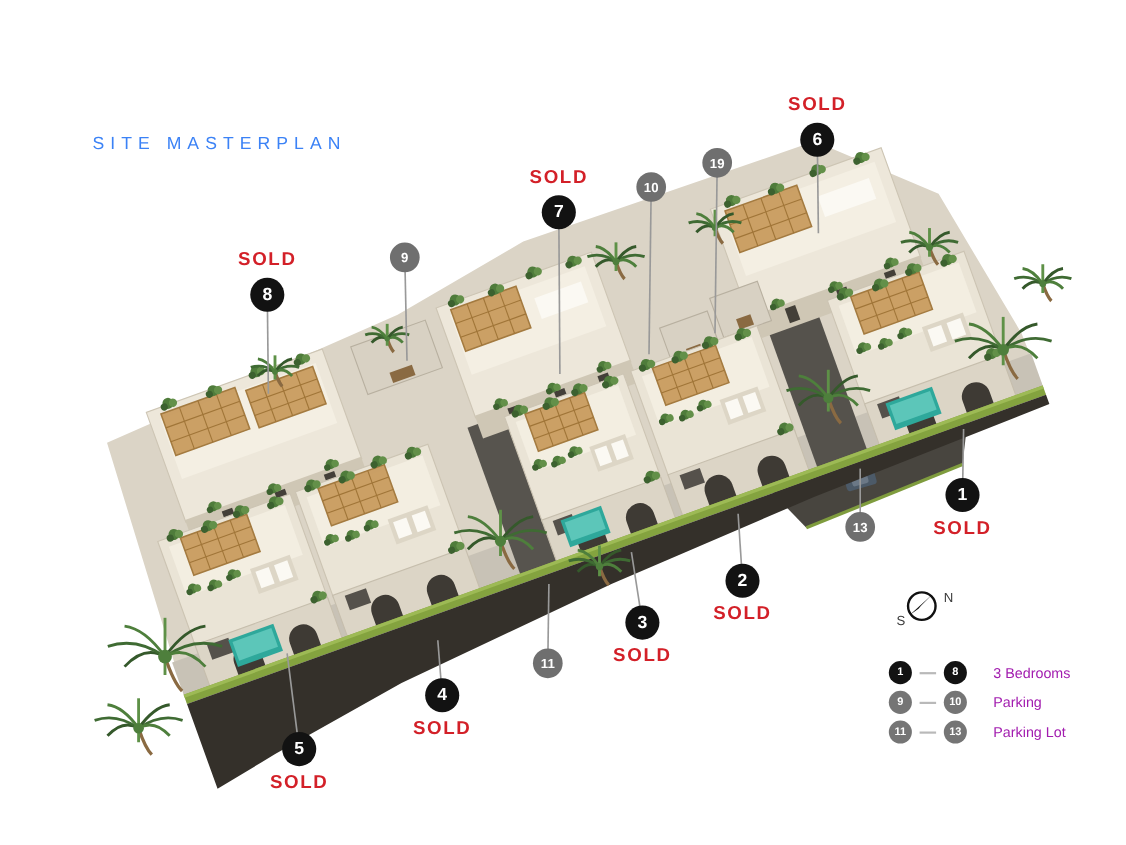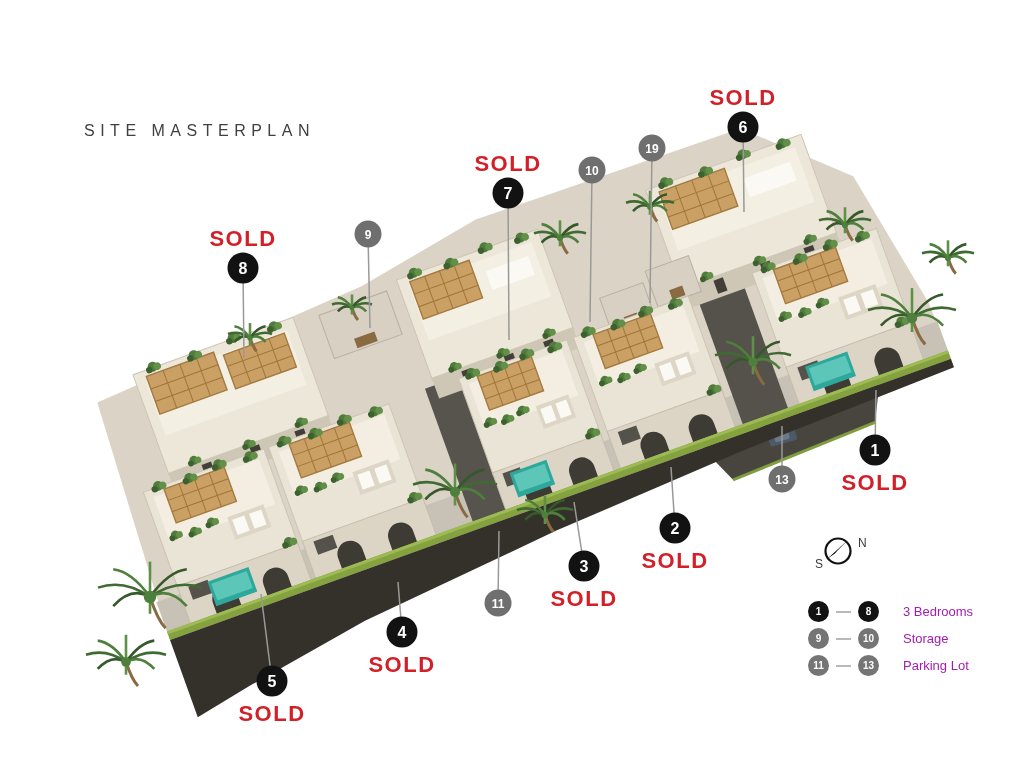--- a/index.html
+++ b/index.html
@@ -14,25 +14,25 @@
   body{background:#ffffff;font-family:"Liberation Sans",sans-serif;}
   .canvas{position:relative;width:1024px;height:768px;background:#ffffff;overflow:hidden;}
   #scene,#leaders{position:absolute;left:0;top:0;}
   #scene{z-index:1;}
   #leaders{z-index:2;}
   #markers-layer{position:absolute;left:0;top:0;width:100%;height:100%;z-index:3;pointer-events:none;}
   .header{position:absolute;left:84px;top:100px;z-index:4;}
   .title{font-size:40px;font-weight:300;letter-spacing:5px;color:var(--title-tan);white-space:nowrap;}
   .title .accent-u{position:relative;display:inline-block;}
   .title .accent-u::after{content:"";position:absolute;left:15%;right:28%;bottom:-4px;height:2px;background:currentColor;}
-  .subtitle{margin-top:22px;font-size:16px;font-weight:500;letter-spacing:5.5px;color:#404040;}
+  .subtitle{margin-top:22px;font-size:16px;font-weight:500;letter-spacing:5.5px;color:#3b82f6;}
   .marker{position:absolute;transform:translate(-50%,-50%);border-radius:50%;display:flex;align-items:center;justify-content:center;color:#fff;font-weight:700;line-height:1;}
   .marker.black{width:31px;height:31px;background:var(--marker-black);font-size:16px;}
   .marker.gray{width:27px;height:27px;background:var(--marker-gray);font-size:12px;}
-  .sold{position:absolute;transform:translateX(-50%);color:var(--sold-red);font-weight:800;font-size:22px;letter-spacing:1.5px;white-space:nowrap;}
+  .sold{position:absolute;transform:translateX(-50%);color:var(--sold-red);font-weight:800;font-size:17px;letter-spacing:1.5px;white-space:nowrap;}
   .compass{position:absolute;left:812px;top:530px;z-index:4;}
   .compass text{font-size:12px;fill:#3a3a3a;font-family:"Liberation Sans",sans-serif;}
   .legend{position:absolute;left:808px;top:586px;z-index:4;width:210px;}
   .legend h2{font-size:20px;font-weight:800;letter-spacing:1px;color:#111;}
   #legend-rows{margin-top:15px;}
   .lrow{display:flex;align-items:center;margin-bottom:6px;height:21px;}
   .lcirc{width:21px;height:21px;border-radius:50%;color:#fff;font-weight:700;font-size:10px;display:flex;align-items:center;justify-content:center;flex:0 0 auto;}
   .lcirc.black{background:var(--marker-black);}
   .lcirc.gray{background:var(--legend-gray);}
   .ldash{width:15px;height:2px;background:#b9b9b9;margin:0 7px;flex:0 0 auto;}
@@ -575,21 +575,21 @@
         <div class="lrow">
           <div class="lcirc black">1</div>
           <div class="ldash"></div>
           <div class="lcirc black">8</div>
           <div class="llabel">3 Bedrooms</div>
         </div>
         <div class="lrow">
           <div class="lcirc gray">9</div>
           <div class="ldash"></div>
           <div class="lcirc gray">10</div>
-          <div class="llabel">Storage</div>
+          <div class="llabel">Parking</div>
         </div>
         <div class="lrow">
           <div class="lcirc gray">11</div>
           <div class="ldash"></div>
           <div class="lcirc gray">13</div>
           <div class="llabel">Parking Lot</div>
         </div>
       </div>
   </div>
 

